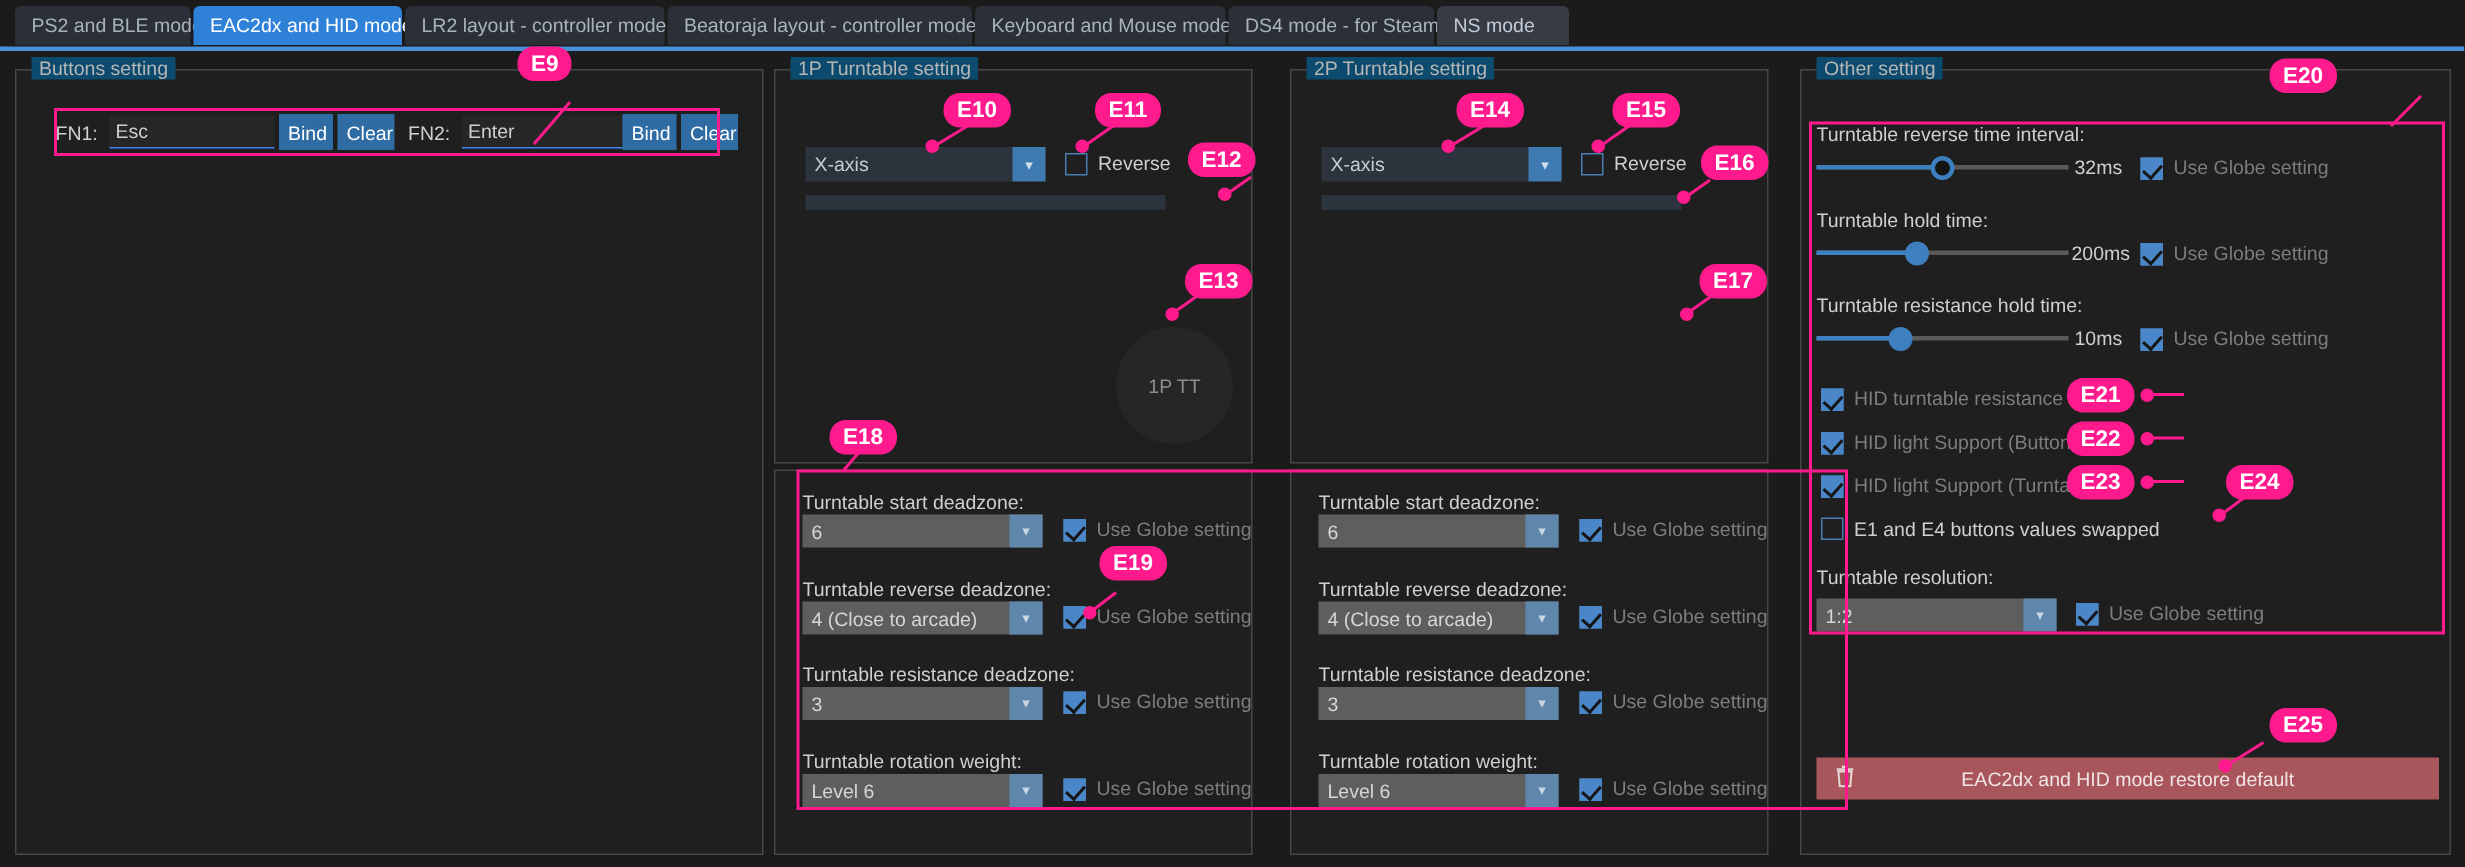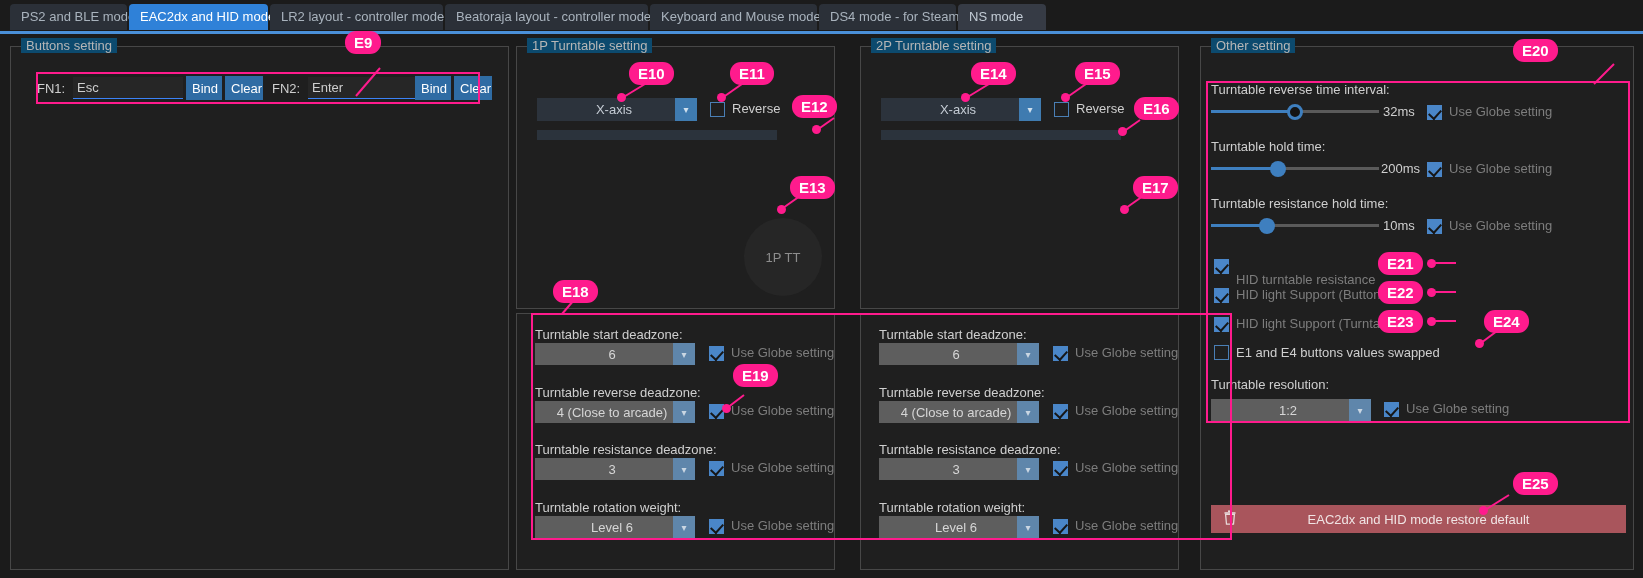--- a/index.html
+++ b/index.html
@@ -43,21 +43,21 @@
   }
   .btn{
     position:absolute;background:#2f6ca4;color:#ffffff;font-size:13px;
     border:none;text-align:center;box-sizing:border-box;cursor:pointer;
     font-family:"Liberation Sans", sans-serif;
   }
   .combo{
     position:absolute;box-sizing:border-box;display:flex;align-items:center;
     font-size:13px;
   }
-  .combo .txt{flex:1;padding-left:16px;white-space:nowrap;overflow:hidden;text-align:center;}
+  .combo .txt{flex:1;padding-left:6px;white-space:nowrap;overflow:hidden;}
   .combo .arrow{
     width:22px;height:100%;display:flex;align-items:center;justify-content:center;
     font-size:10px;
   }
   .combo.dark{background:#2c333c;color:#c5ccd4;}
   .combo.dark .arrow{background:#3f7bb0;color:#cfe0ee;}
   .combo.grey{background:#5e5e5e;color:#d6d6d6;}
   .combo.grey .arrow{background:#5f86ab;color:#c9d6e2;}
   .trackbar{position:absolute;background:#2b333c;}
   .circle{
@@ -252,21 +252,21 @@
   <div class="slider" style="left:10px;top:170px;width:168px;">
     <div class="rail"></div>
     <div class="fill" style="width:33%;"></div>
     <div class="thumb" style="left:48px;"></div>
   </div>
   <div class="lbl" style="left:182px;top:171px;">10ms</div>
   <div class="cb on" style="left:226px;top:172px;"></div>
   <div class="lbl dim" style="left:248px;top:171px;">Use Globe setting</div>
 
   <div class="cb on" style="left:13px;top:212px;"></div>
-  <div class="lbl dim" style="left:35px;top:211px;margin-top:14px;">HID turntable resistance</div>
+  <div class="lbl dim" style="left:35px;top:211px;">HID turntable resistance</div>
 
   <div class="cb on" style="left:13px;top:241px;"></div>
   <div class="lbl dim" style="left:35px;top:240px;">HID light Support (Buttons)</div>
 
   <div class="cb on" style="left:13px;top:270px;"></div>
   <div class="lbl dim" style="left:35px;top:269px;">HID light Support (Turntable)</div>
 
   <div class="cb off" style="left:13px;top:298px;"></div>
   <div class="lbl" style="left:35px;top:298px;">E1 and E4 buttons values swapped</div>
 

